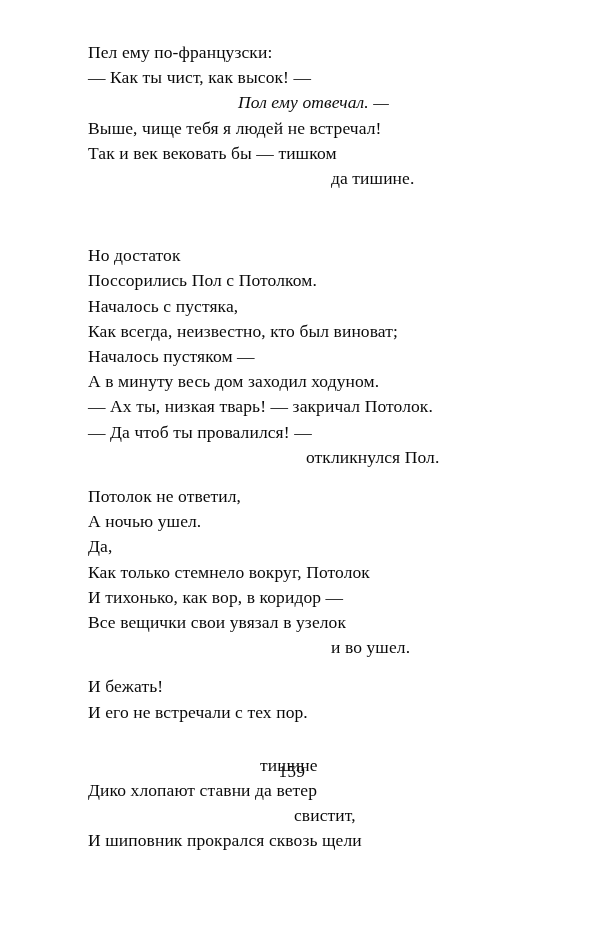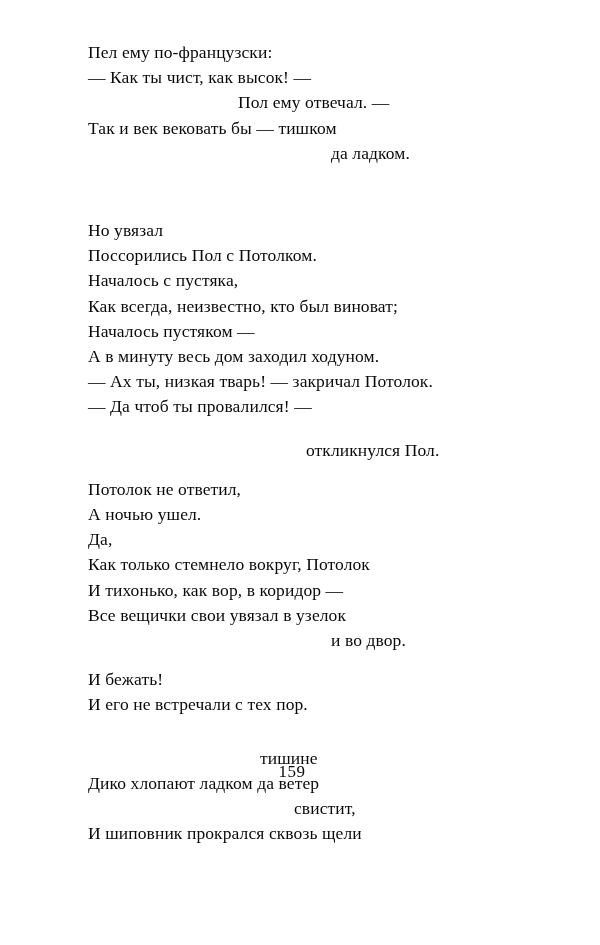--- a/index.html
+++ b/index.html
@@ -23,23 +23,23 @@
   }
   .stanza {
     margin: 0 0 0 0;
   }
   .line {
     font-size: 17.5px;
     line-height: 25.2px;
     white-space: pre;
     letter-spacing: 0.1px;
   }
-  .line.indent-1 { padding-left: 150px; }
+  .line.indent-1 { padding-left: 150px; font-style: italic; }
   .line.indent-2 { padding-left: 196px; }
-  .line.indent-3 { padding-left: 218px; margin-top: 18px; }
+  .line.indent-3 { padding-left: 218px; }
   .line.indent-4 { padding-left: 243px; }
   .line.indent-5 { padding-left: 172px; }
   .line.indent-6 { padding-left: 206px; }
   .gap-lg { height: 52px; }
   .gap-md { height: 28px; }
   .gap-sm { height: 14px; }
   .page-number {
     position: absolute;
     left: 0;
     right: 16px;
@@ -51,52 +51,53 @@
 </style>
 </head>
 <body>
 
 <div class="page">
   <div id="body-container">
       <div class="stanza">
         <div class="line">Пел ему по-французски:</div>
         <div class="line">— Как ты чист, как высок! —</div>
         <div class="line indent-1">Пол ему отвечал. —</div>
+        <div class="line">Выше, чище тебя я людей не встречал!</div>
         <div class="line">Так и век вековать бы — тишком</div>
-        <div class="line indent-4">да ладком.</div>
+        <div class="line indent-4">да тишине.</div>
       </div>
       <div class="gap-lg"></div>
       <div class="stanza">
-        <div class="line">Но увязал</div>
+        <div class="line">Но достаток</div>
         <div class="line">Поссорились Пол с Потолком.</div>
         <div class="line">Началось с пустяка,</div>
         <div class="line">Как всегда, неизвестно, кто был виноват;</div>
         <div class="line">Началось пустяком —</div>
         <div class="line">А в минуту весь дом заходил ходуном.</div>
         <div class="line">— Ах ты, низкая тварь! — закричал Потолок.</div>
         <div class="line">— Да чтоб ты провалился! —</div>
         <div class="line indent-3">откликнулся Пол.</div>
       </div>
       <div class="gap-sm"></div>
       <div class="stanza">
         <div class="line">Потолок не ответил,</div>
         <div class="line">А ночью ушел.</div>
         <div class="line">Да,</div>
         <div class="line">Как только стемнело вокруг, Потолок</div>
         <div class="line">И тихонько, как вор, в коридор —</div>
         <div class="line">Все вещички свои увязал в узелок</div>
-        <div class="line indent-4">и во двор.</div>
+        <div class="line indent-4">и во ушел.</div>
       </div>
       <div class="gap-sm"></div>
       <div class="stanza">
         <div class="line">И бежать!</div>
         <div class="line">И его не встречали с тех пор.</div>
       </div>
       <div class="gap-md"></div>
       <div class="stanza">
         <div class="line indent-5">тишине</div>
-        <div class="line">Дико хлопают ладком да ветер</div>
+        <div class="line">Дико хлопают ставни да ветер</div>
         <div class="line indent-6">свистит,</div>
         <div class="line">И шиповник прокрался сквозь щели</div>
       </div>
     </div>
   <div class="page-number">159</div>
 </div>
 
 </body></html>

